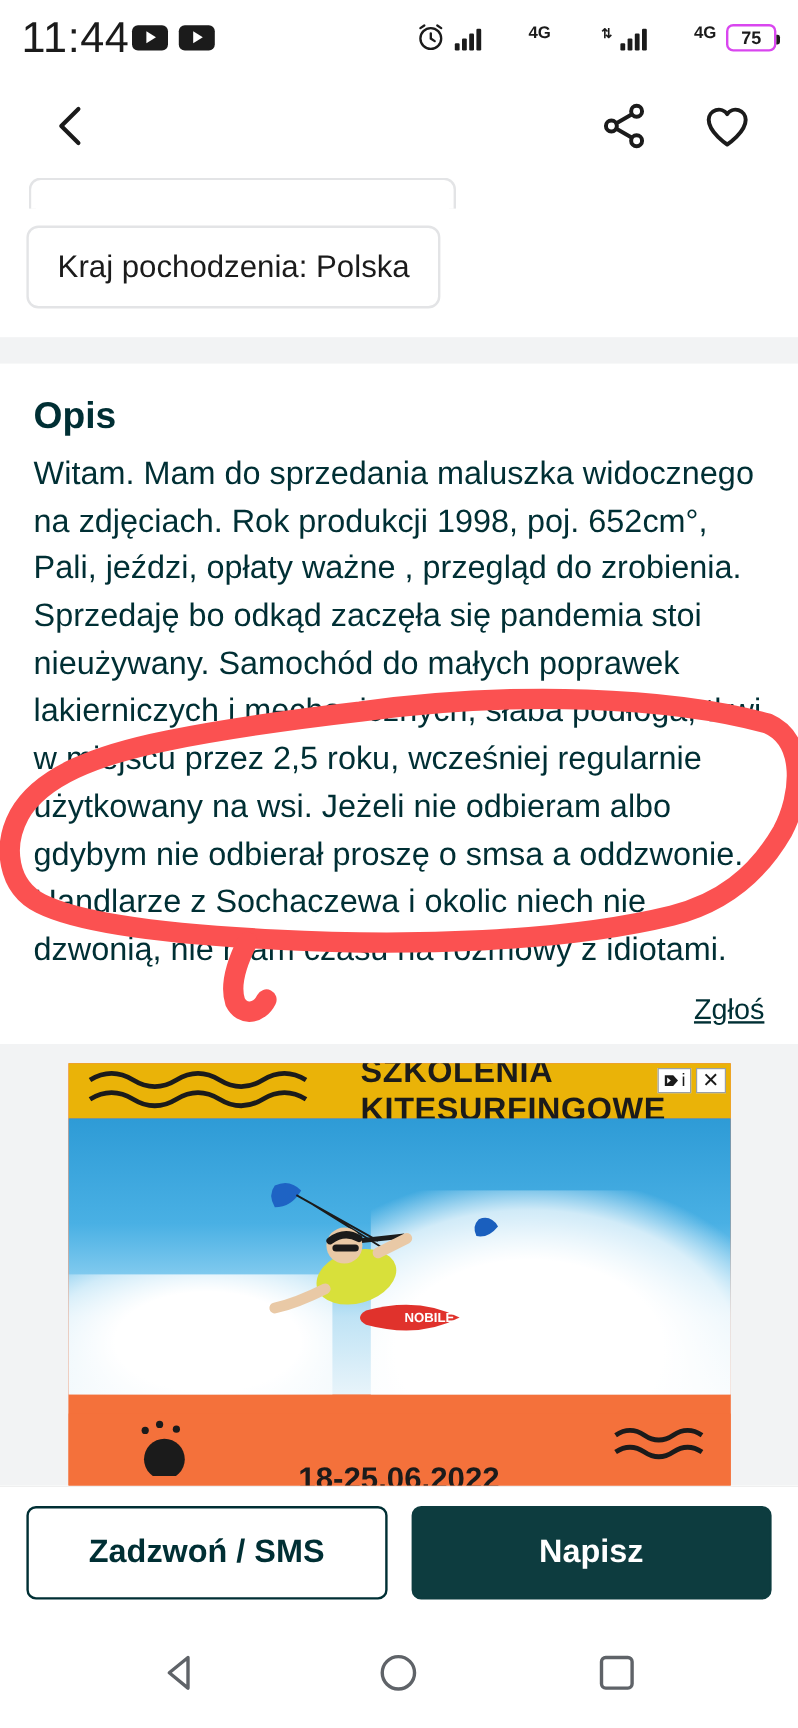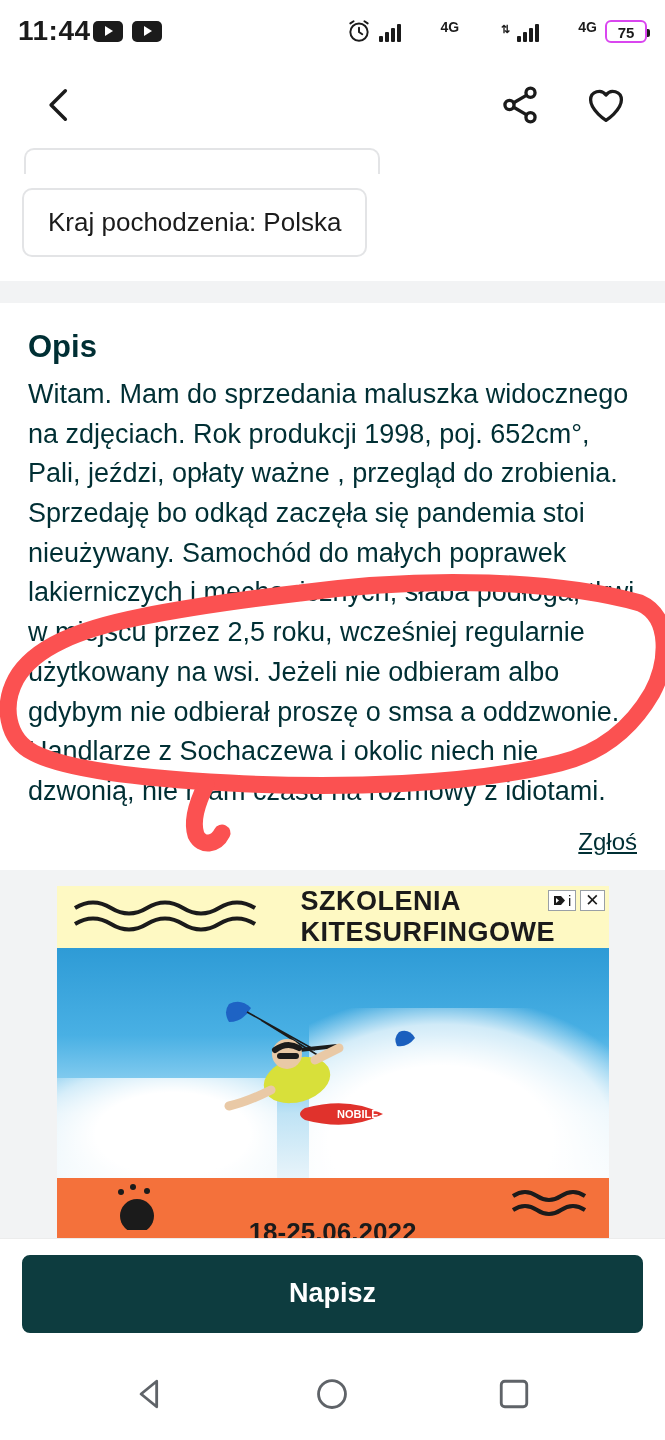--- a/index.html
+++ b/index.html
@@ -21,22 +21,22 @@
   .statusbar {
     height: 62px;
     flex: 0 0 62px;
     display: flex;
     align-items: center;
     padding: 0 18px;
     background: #ffffff;
     color: #1b1b1b;
   }
   .status-time {
-    font-size: 28px;
-    font-weight: 700;
+    font-size: 36px;
+    font-weight: 400;
     letter-spacing: .5px;
     margin-right: 2px;
   }
   .status-left-icons { display: flex; align-items: center; gap: 9px; }
   .yt-badge {
     width: 30px; height: 21px;
     background: #1b1b1b;
     border-radius: 5px;
     display: flex; align-items: center; justify-content: center;
   }
@@ -167,22 +167,22 @@
   }
   .ad-card {
     width: 552px;
     margin: 0 auto;
     background: #f4713b;
     position: relative;
     height: 356px;
     overflow: hidden;
   }
   .ad-top {
-    height: 62px;
-    background: #fef9c3;
+    height: 46px;
+    background: #eab308;
     display: flex;
     align-items: center;
     justify-content: space-between;
     padding: 0 6px 0 14px;
   }
   .wave-svg { flex: 0 0 auto; }
   .ad-top-text {
     font-size: 27px;
     font-weight: 700;
     color: #1b1b1b;
@@ -449,20 +449,21 @@
             <circle cx="26" cy="5" r="3" fill="#1b1b1b"></circle>
             <circle cx="40" cy="9" r="3" fill="#1b1b1b"></circle>
           </svg>
           <div class="ad-date">18-25.06.2022</div>
         </div>
       </div>
     </div>
   </div>
 
   <div class="cta-bar">
+    <div class="btn btn-outline">Zadzwoń / SMS</div>
     <div class="btn btn-filled">Napisz</div>
   </div>
 
   <div class="navbar">
     <div class="nav-item">
       <svg width="34" height="34" viewBox="0 0 24 24">
           <path d="M16 3L5 12l11 9z" fill="none" stroke="#5f6368" stroke-width="2" stroke-linejoin="round"></path>
         </svg>
     </div>
     <div class="nav-item">

